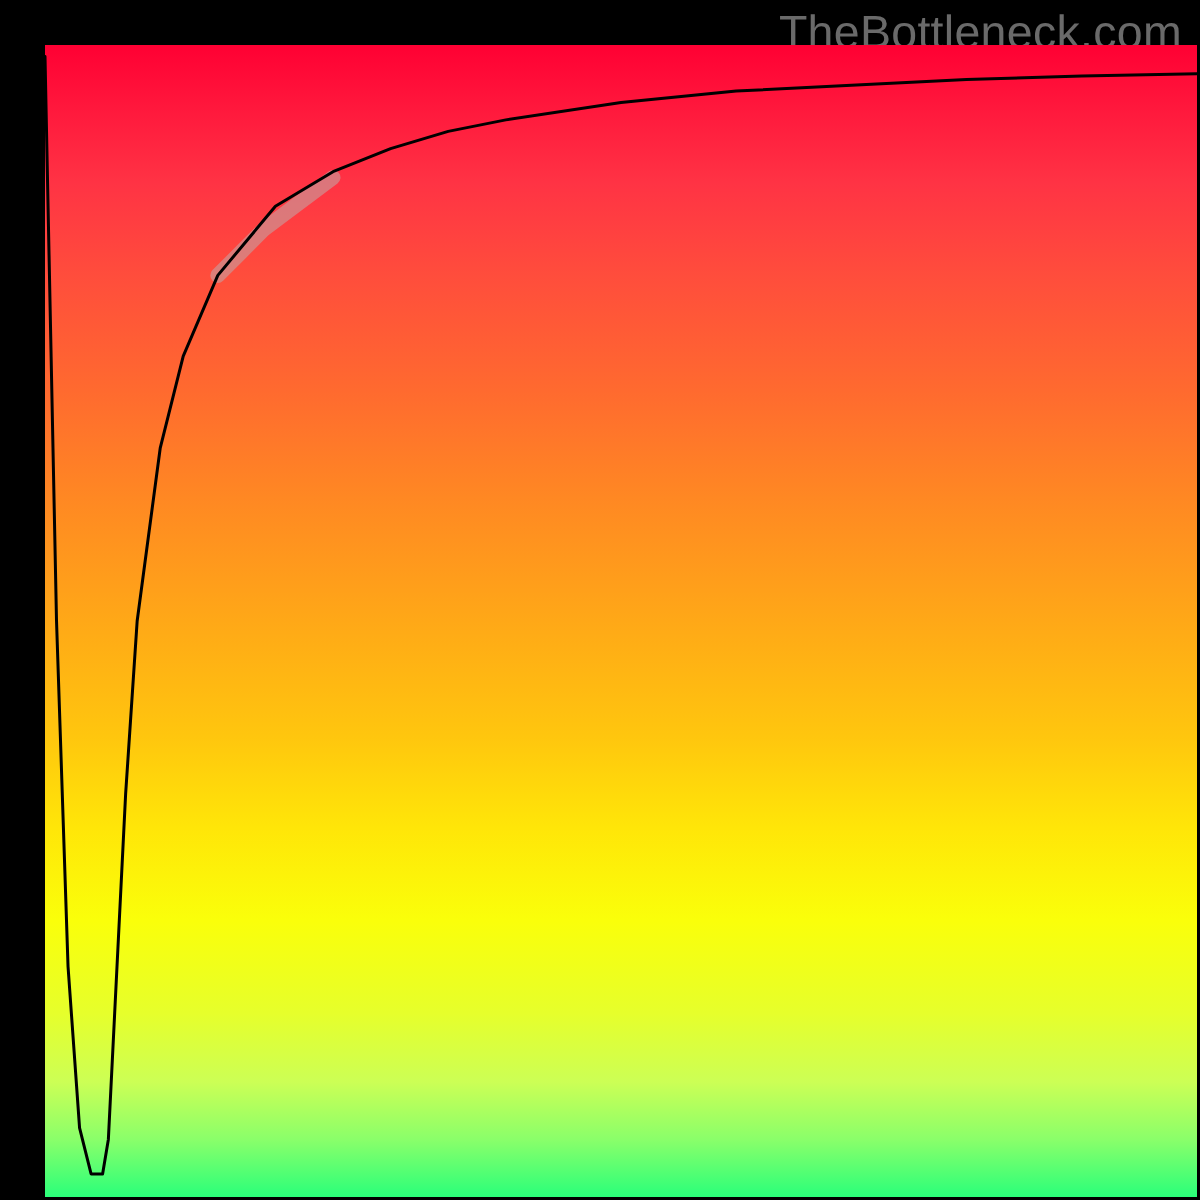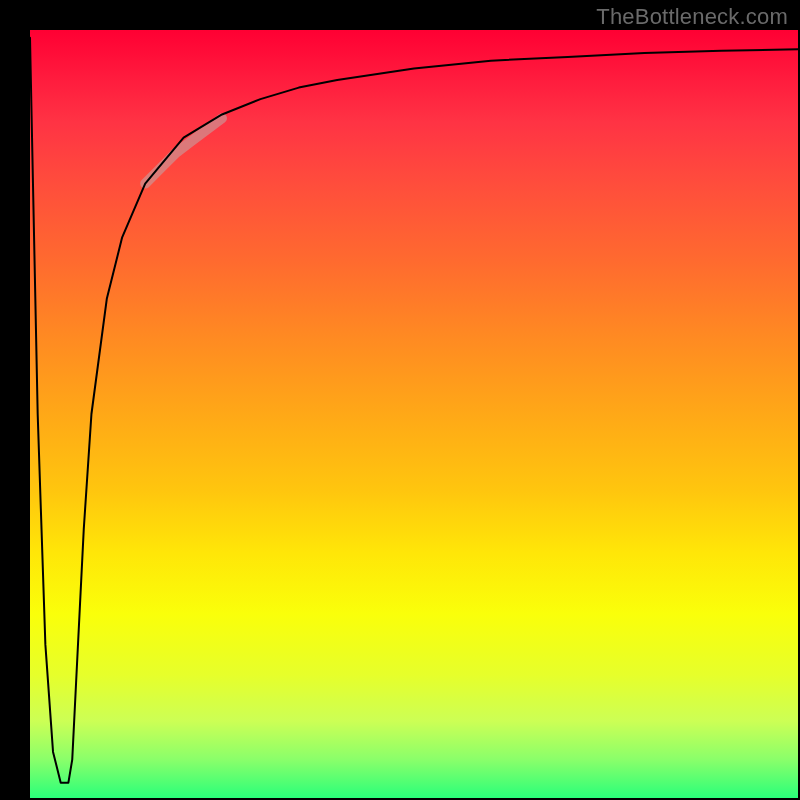--- a/index.html
+++ b/index.html
@@ -14,21 +14,21 @@
     position: relative;
     width: 800px;
     height: 800px;
     background: #000;
   }
   .watermark {
     position: absolute;
     top: 4px;
     right: 12px;
     font-family: Arial, Helvetica, sans-serif;
-    font-size: 22px;
+    font-size: 31px;
     color: #6a6a6a;
     letter-spacing: 0.2px;
     white-space: nowrap;
   }
   .plot-area {
     position: absolute;
     left: 30px;
     top: 30px;
     width: 768px;
     height: 768px;

